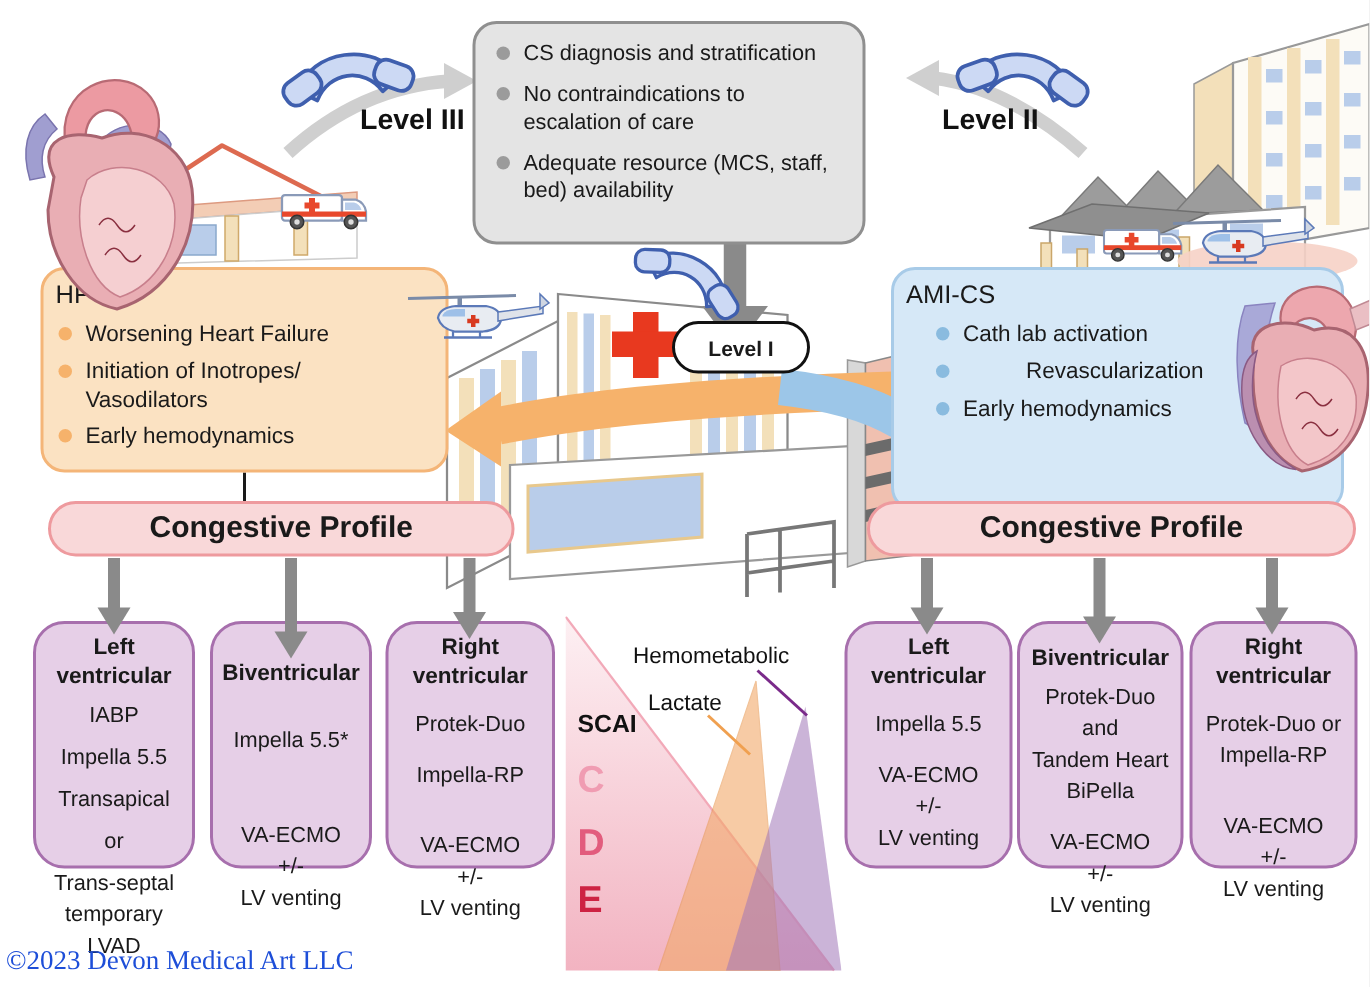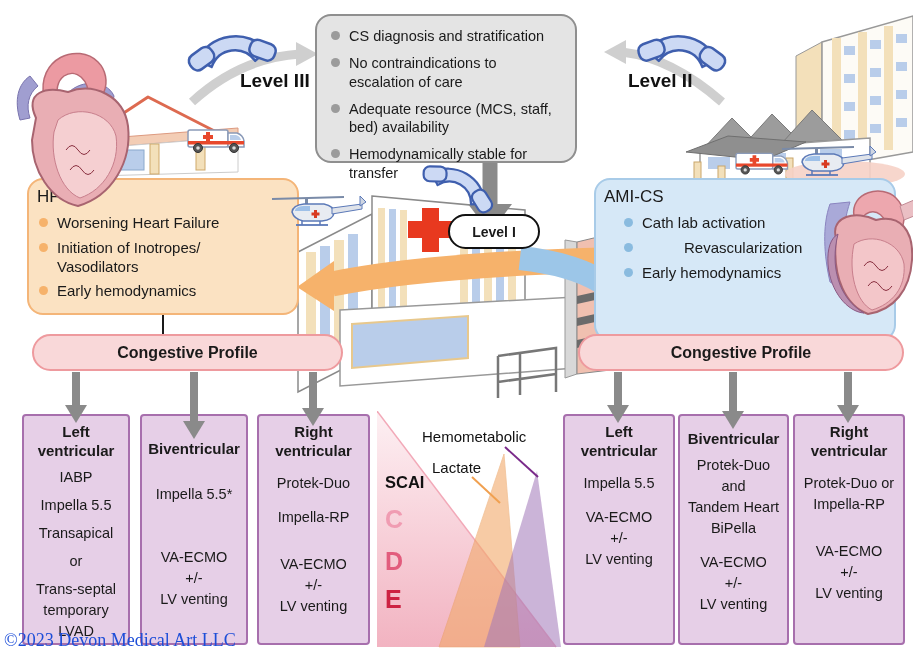--- a/index.html
+++ b/index.html
@@ -24,25 +24,25 @@
              border-radius:18px;display:flex;align-items:center;justify-content:center;font-weight:bold;font-size:14px;}
   
   .cs-box{z-index:10;border-radius:16px;padding:5px 8px;}
   .hf{left:27px;top:178px;width:272px;height:137px;background:#fbe2c2;border:2px solid #f4b578;}
   .ami{left:594px;top:178px;width:302px;height:163px;background:#d6e8f7;border:2px solid #a8cbe8;}
   .cs-title{text-align:left;font-weight:normal;font-size:17px;margin:2px 0 7px 0;}
   .cs-box .b-row{margin-bottom:6px;}
   .cs-box .b-txt{font-size:15px;line-height:1.25;}
   
   .pill{z-index:10;background:#f9d8d9;border:2.5px solid #ee9a9e;border-radius:19px;
-        display:flex;align-items:center;justify-content:center;font-weight:bold;font-size:16px;}
+        display:flex;align-items:center;justify-content:center;font-weight:bold;font-size:20px;}
   .pill.left{left:32px;top:334px;width:311px;height:37px;}
   .pill.right{left:578px;top:334px;width:326px;height:37px;}
   
-  .pbox{z-index:10;background:#e6cfe7;border:2px solid #a76fad;border-radius:4px;height:231px;top:414px;
+  .pbox{z-index:10;background:#e6cfe7;border:2px solid #a76fad;border-radius:21px;height:165px;top:414px;
         text-align:center;font-size:14.5px;padding-top:6px;}
   .ptitle{font-weight:bold;font-size:15px;line-height:19px;white-space:pre-line;}
   .pline{white-space:pre-line;line-height:21px;}
   .mt-s{margin-top:7px;}  .mt-m{margin-top:13px;}  .mt-l{margin-top:26px;}  .mt-xl{margin-top:42px;}
   .mt-t{margin-top:17px;}
   
   .scai-wrap{left:377px;top:411px;width:184px;height:238px;z-index:10;}
   svg text{font-family:"Liberation Sans",sans-serif;}
   .copyright{left:4px;top:630px;z-index:10;font-family:"Liberation Serif",serif;font-size:18px;color:#1d4ed8;}
 </style>
@@ -210,24 +210,20 @@
       <span class="b-txt">CS diagnosis and stratification</span>
       </div>
     <div class="b-row">
         <span class="dot gray"></span>
       <span class="b-txt">No contraindications to escalation of care</span>
       </div>
     <div class="b-row">
         <span class="dot gray"></span>
       <span class="b-txt">Adequate resource (MCS, staff, bed) availability</span>
       </div>
-    <div class="b-row">
-        <span class="dot gray"></span>
-      <span class="b-txt">Hemodynamically stable for transfer</span>
-      </div>
   </div>
 
   <div class="abs lvl" style="left:240px;top:70px;">Level III</div>
   <div class="abs lvl" style="left:628px;top:70px;">Level II</div>
   <div class="abs lvl1-pill">Level I</div>
 
   <div class="abs cs-box hf">
     <div class="cs-title">HF-CS</div>
     <div class="b-row">
         <span class="dot orange"></span>

